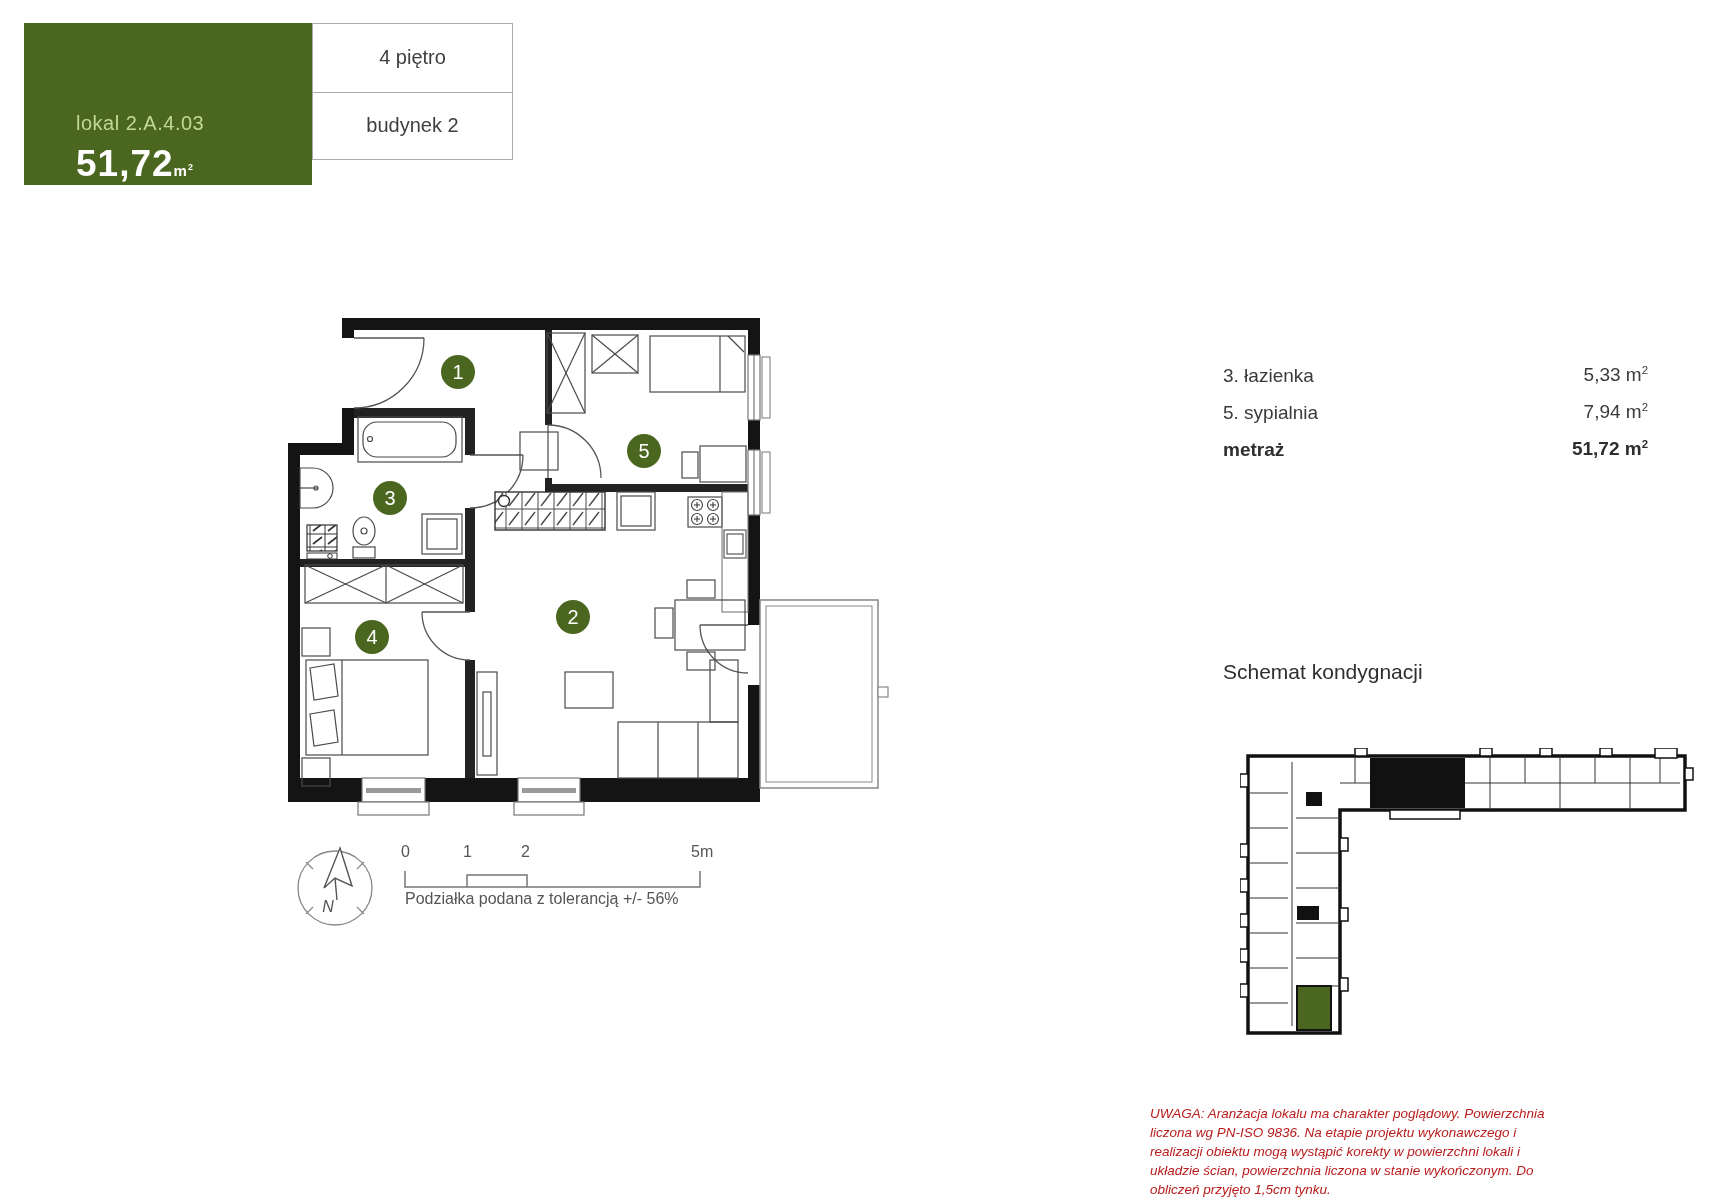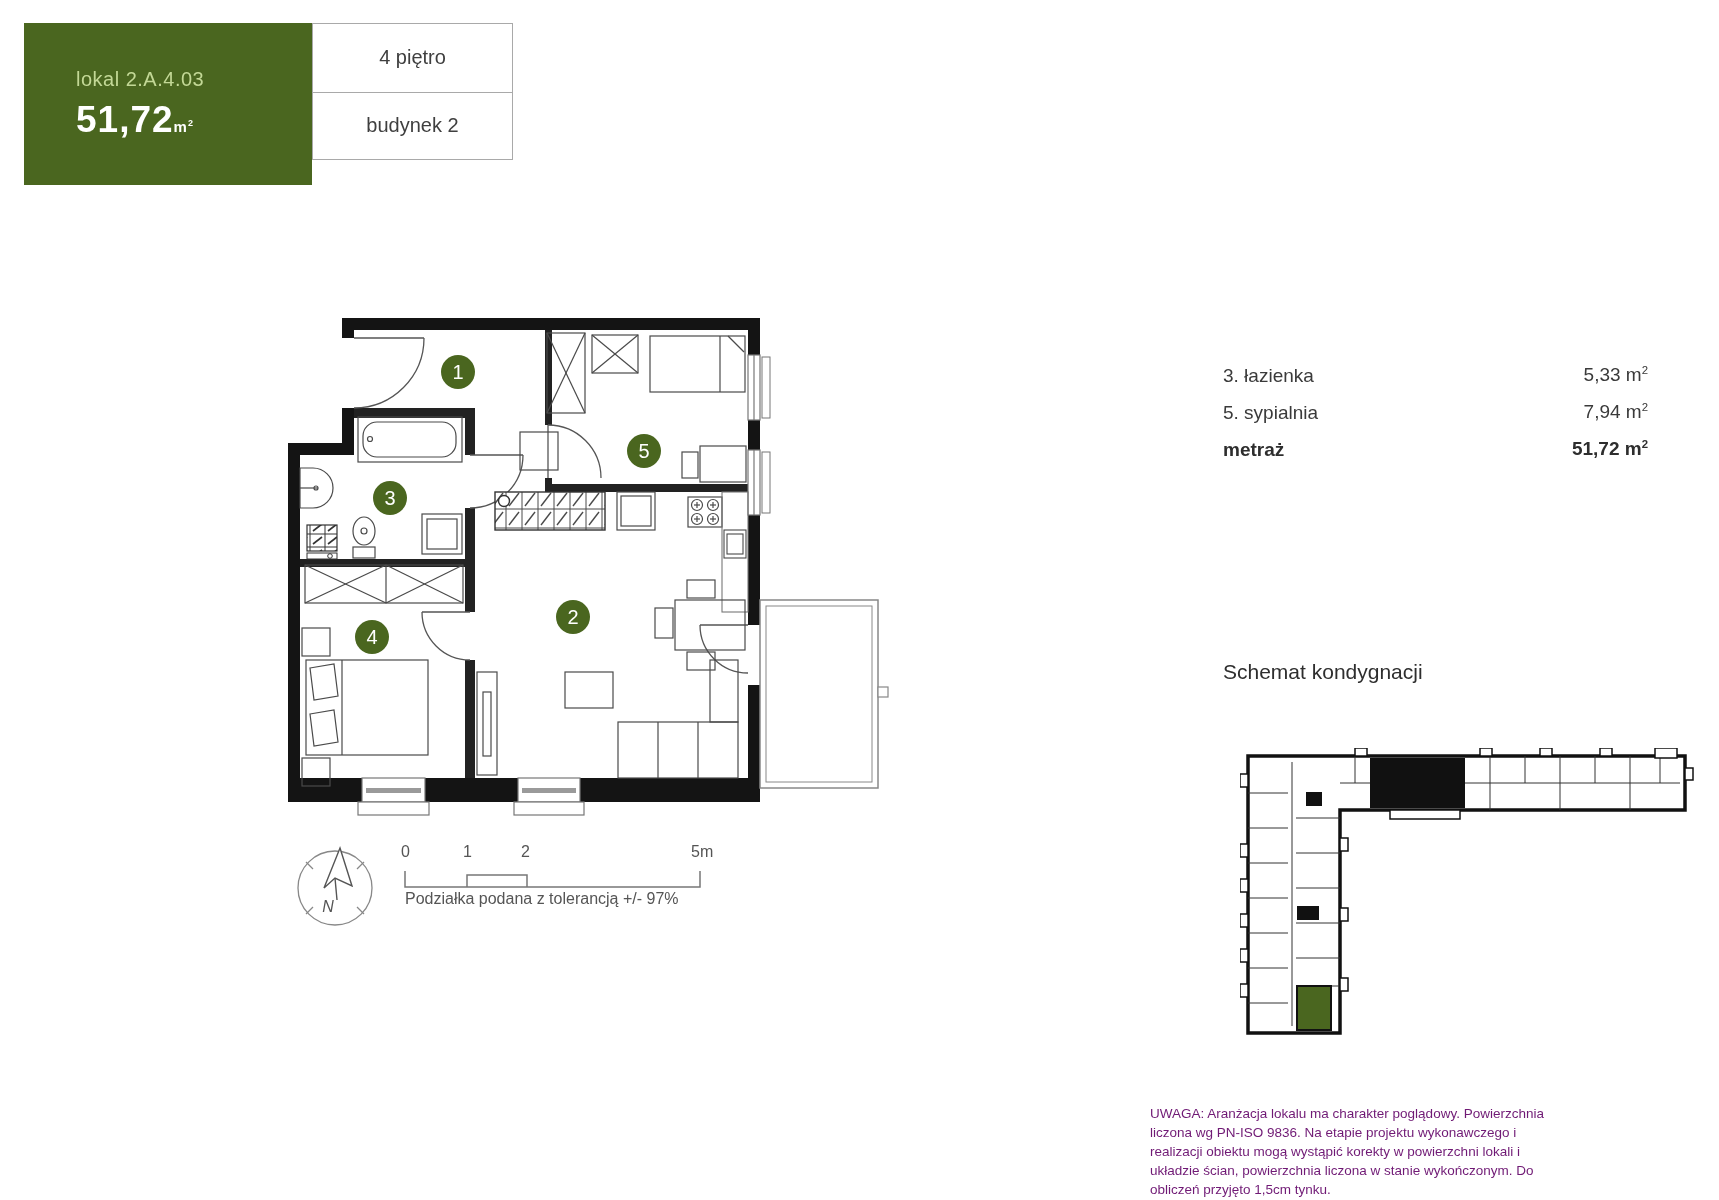--- a/index.html
+++ b/index.html
@@ -3,34 +3,34 @@
 <meta charset="utf-8">
 <style>
   html,body{margin:0;padding:0;}
   body{
     width:1719px;height:1200px;position:relative;background:#ffffff;
     font-family:"Liberation Sans", sans-serif;color:#3f3f3f;overflow:hidden;
   }
   .abs{position:absolute;}
   
   .hdr-green{left:24px;top:23px;width:288px;height:162px;background:#4a661f;
-    display:flex;flex-direction:column;justify-content:center;padding-left:52px;box-sizing:border-box;}
+    display:flex;flex-direction:column;justify-content:flex-end;padding-left:52px;box-sizing:border-box;}
   .hdr-unit{color:#c3d896;font-size:20px;letter-spacing:.5px;}
   .hdr-area{color:#ffffff;font-size:37px;font-weight:bold;margin-top:8px;letter-spacing:1px;}
   .hdr-area .u{font-size:15px;font-weight:bold;}
   .hdr-boxes{left:312px;top:23px;width:201px;height:137px;border:1px solid #a9a9a9;box-sizing:border-box;background:#fff;}
   .hdr-cell{height:50%;display:flex;align-items:center;justify-content:center;font-size:20px;color:#3f3f3f;box-sizing:border-box;}
   .hdr-cell+.hdr-cell{border-top:1px solid #a9a9a9;}
   sup{font-size:.6em;}
   
   .room-list{left:1223px;top:357px;width:425px;}
   .room-row{height:37px;display:flex;align-items:center;justify-content:space-between;font-size:19px;color:#3a3a3a;}
   .room-row.total{font-weight:bold;color:#2e2e2e;}
   .schem-title{left:1223px;top:660px;font-size:21px;font-weight:normal;color:#2e2e2e;}
-  .disclaimer{left:1150px;top:1104px;width:420px;font-size:13.5px;line-height:19px;color:#701a75;}
+  .disclaimer{left:1150px;top:1104px;width:420px;font-size:13.5px;line-height:19px;color:#b91c1c;font-style:italic;}
   .scale-note{left:405px;top:890px;font-size:16px;color:#555;}
   .scale-wrap{left:395px;top:843px;width:330px;height:62px;}
   .scale-wrap .tick{position:absolute;top:0;font-size:16px;color:#555;}
   svg text{font-family:"Liberation Sans", sans-serif;}
 </style>
 </head>
 <body>
 
 <div class="abs hdr-green">
   <div class="hdr-unit">lokal 2.A.4.03</div>
@@ -266,21 +266,21 @@
 <div class="abs scale-wrap">
   <span class="tick" style="left:6px;">0</span>
   <span class="tick" style="left:68px;">1</span>
   <span class="tick" style="left:126px;">2</span>
   <span class="tick" style="left:296px;">5m</span>
   <svg width="330" height="40" style="position:absolute;left:0;top:22px;">
     <path d="M10,6 V22 H305 V6" fill="none" stroke="#777" stroke-width="1.5"></path>
     <path d="M72,22 V10 H132 V22" fill="none" stroke="#777" stroke-width="1.5"></path>
   </svg>
 </div>
-<div class="abs scale-note">Podziałka podana z tolerancją +/- 97%</div>
+<div class="abs scale-note">Podziałka podana z tolerancją +/- 56%</div>
 
 <div class="abs room-list">
   <div class="room-row">
     <span>3. łazienka</span>
     <span><span>5,33 m</span><sup>2</sup></span>
   </div>
   <div class="room-row">
     <span>5. sypialnia</span>
     <span><span>7,94 m</span><sup>2</sup></span>
   </div>

